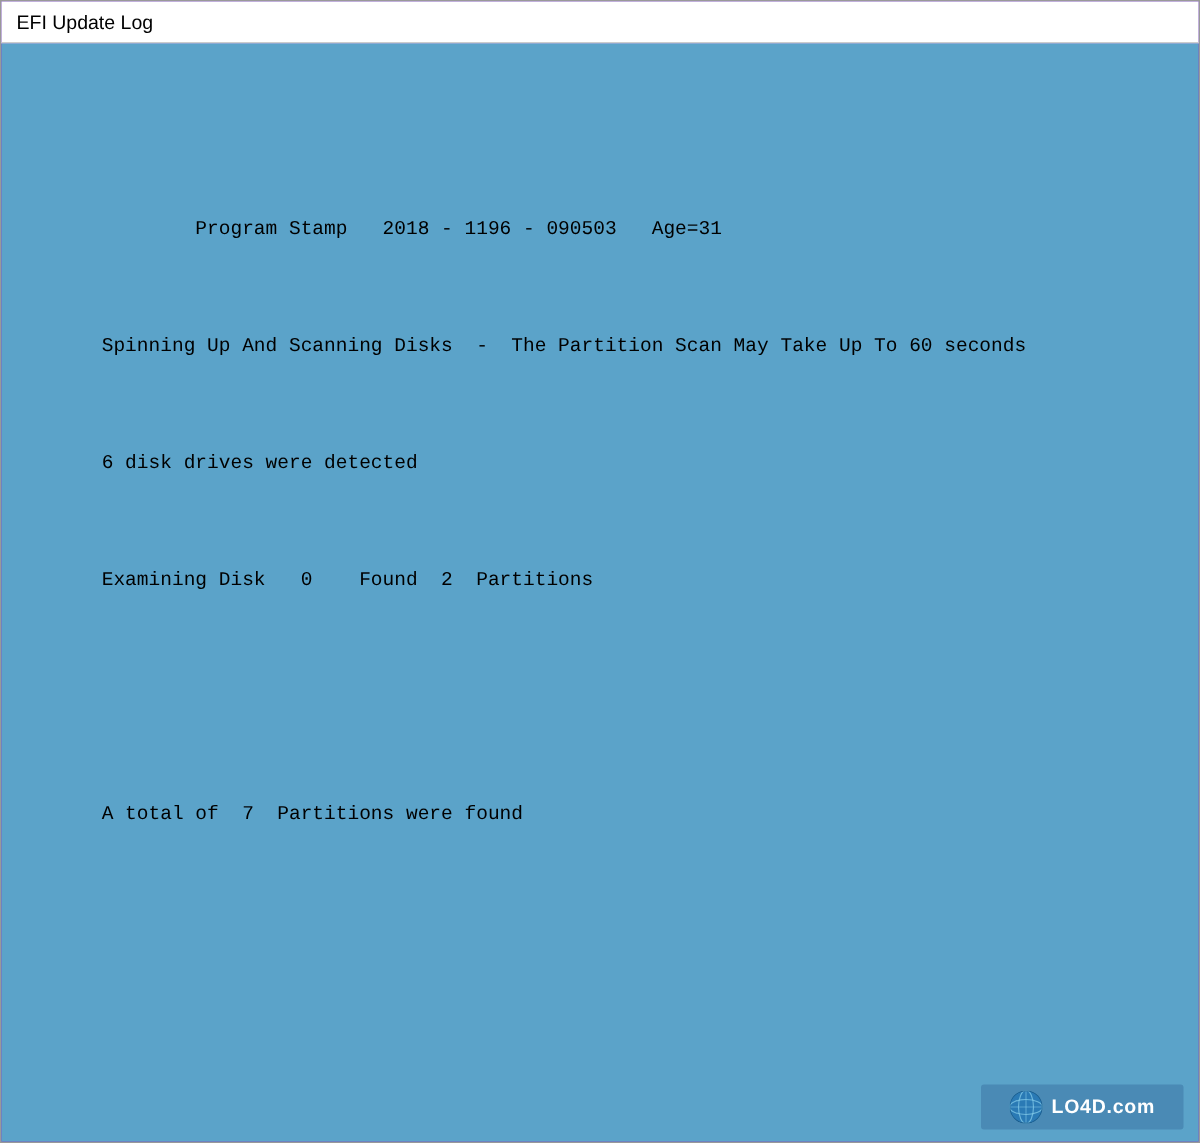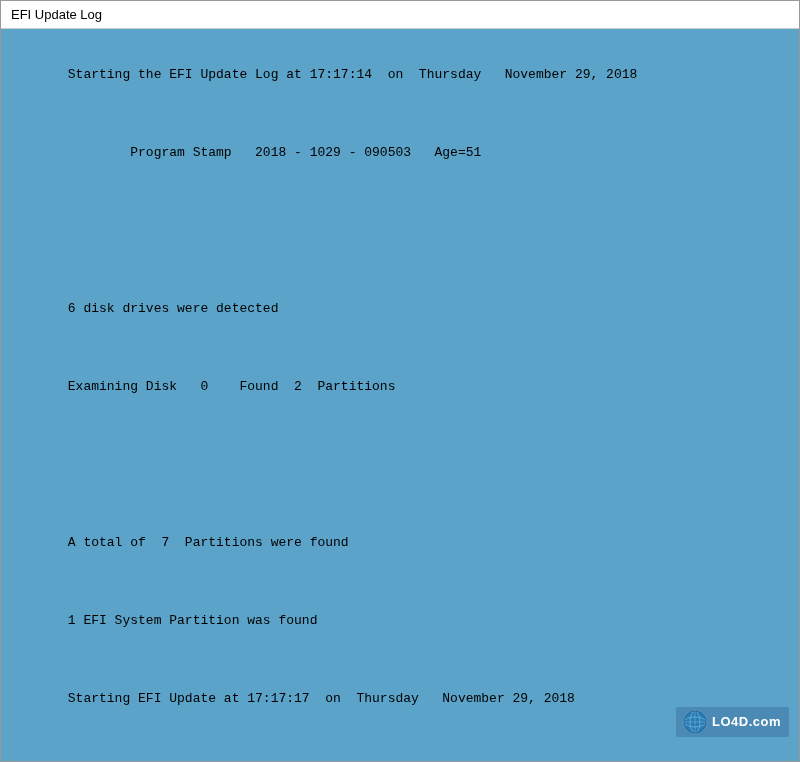--- a/index.html
+++ b/index.html
@@ -48,25 +48,25 @@
       position: relative;
     }
 
     .log-text {
       color: #000;
       white-space: pre;
     }
 
     .watermark {
       position: absolute;
-      bottom: 24px;
+      bottom: 8px;
       right: 10px;
       background: #4a8ab5;
       color: #fff;
-      padding: 4px 8px;
+      padding: 4px 19px;
       font-family: 'Segoe UI', Arial, sans-serif;
       font-size: 12px;
       display: flex;
       align-items: center;
       gap: 6px;
       border-radius: 2px;
     }
 
     .watermark-globe {
       width: 22px;
@@ -89,37 +89,37 @@
   </style>
 </head>
 <body>
 
 <div class="window">
   <div class="title-bar">
     <span>EFI Update Log</span>
   </div>
   <div class="content-area">
     <div class="log-text">
-      <span>Starting the EFI Update Log at 17:17:14  on  Thursday   November 29, 2018</span><br>
-      <br>
-      <span>        Program Stamp   2018 - 1029 - 090503   Age=51</span><br>
       <br>
       <br>
+      <span>        Program Stamp   2018 - 1196 - 090503   Age=31</span><br>
+      <br>
+      <span>Spinning Up And Scanning Disks  -  The Partition Scan May Take Up To 60 seconds</span><br>
       <br>
       <span>6 disk drives were detected</span><br>
       <br>
       <span>Examining Disk   0    Found  2  Partitions</span><br>
       <br>
       <br>
       <br>
       <span>A total of  7  Partitions were found</span><br>
       <br>
-      <span>1 EFI System Partition was found</span><br>
       <br>
-      <span>Starting EFI Update at 17:17:17  on  Thursday   November 29, 2018</span><br>
+      <br>
+      <br>
       <br>
       <br>
     </div>
 
     <div class="watermark">
       <div class="watermark-globe">
         <svg width="22" height="22" viewBox="0 0 22 22">
           <circle cx="11" cy="11" r="11" fill="#2a7ab5"></circle>
           <ellipse cx="11" cy="11" rx="5" ry="11" fill="none" stroke="#87ceeb" stroke-width="0.8" opacity="0.7"></ellipse>
           <ellipse cx="11" cy="11" rx="11" ry="5" fill="none" stroke="#87ceeb" stroke-width="0.8" opacity="0.7"></ellipse>

